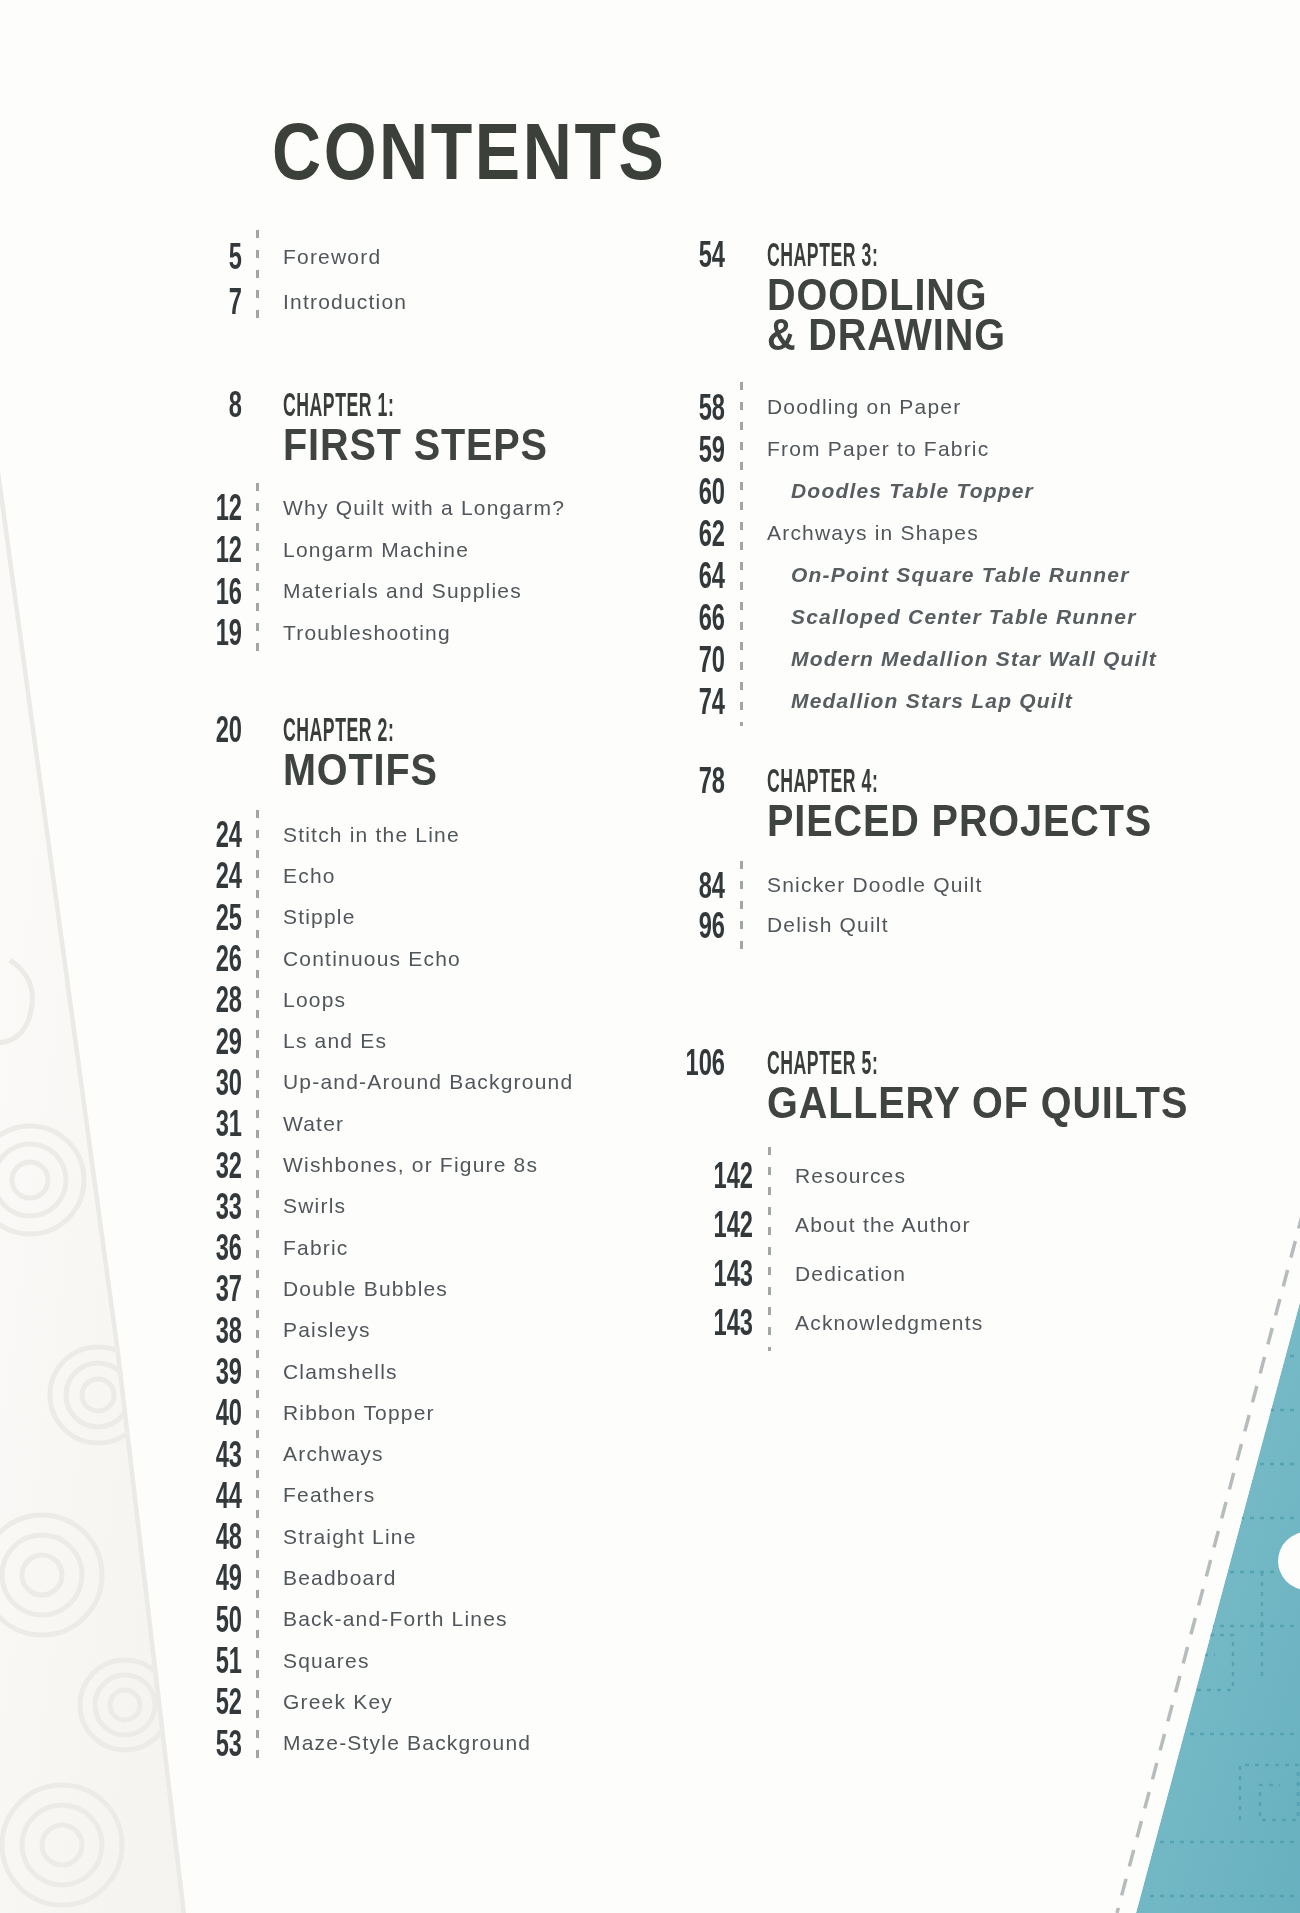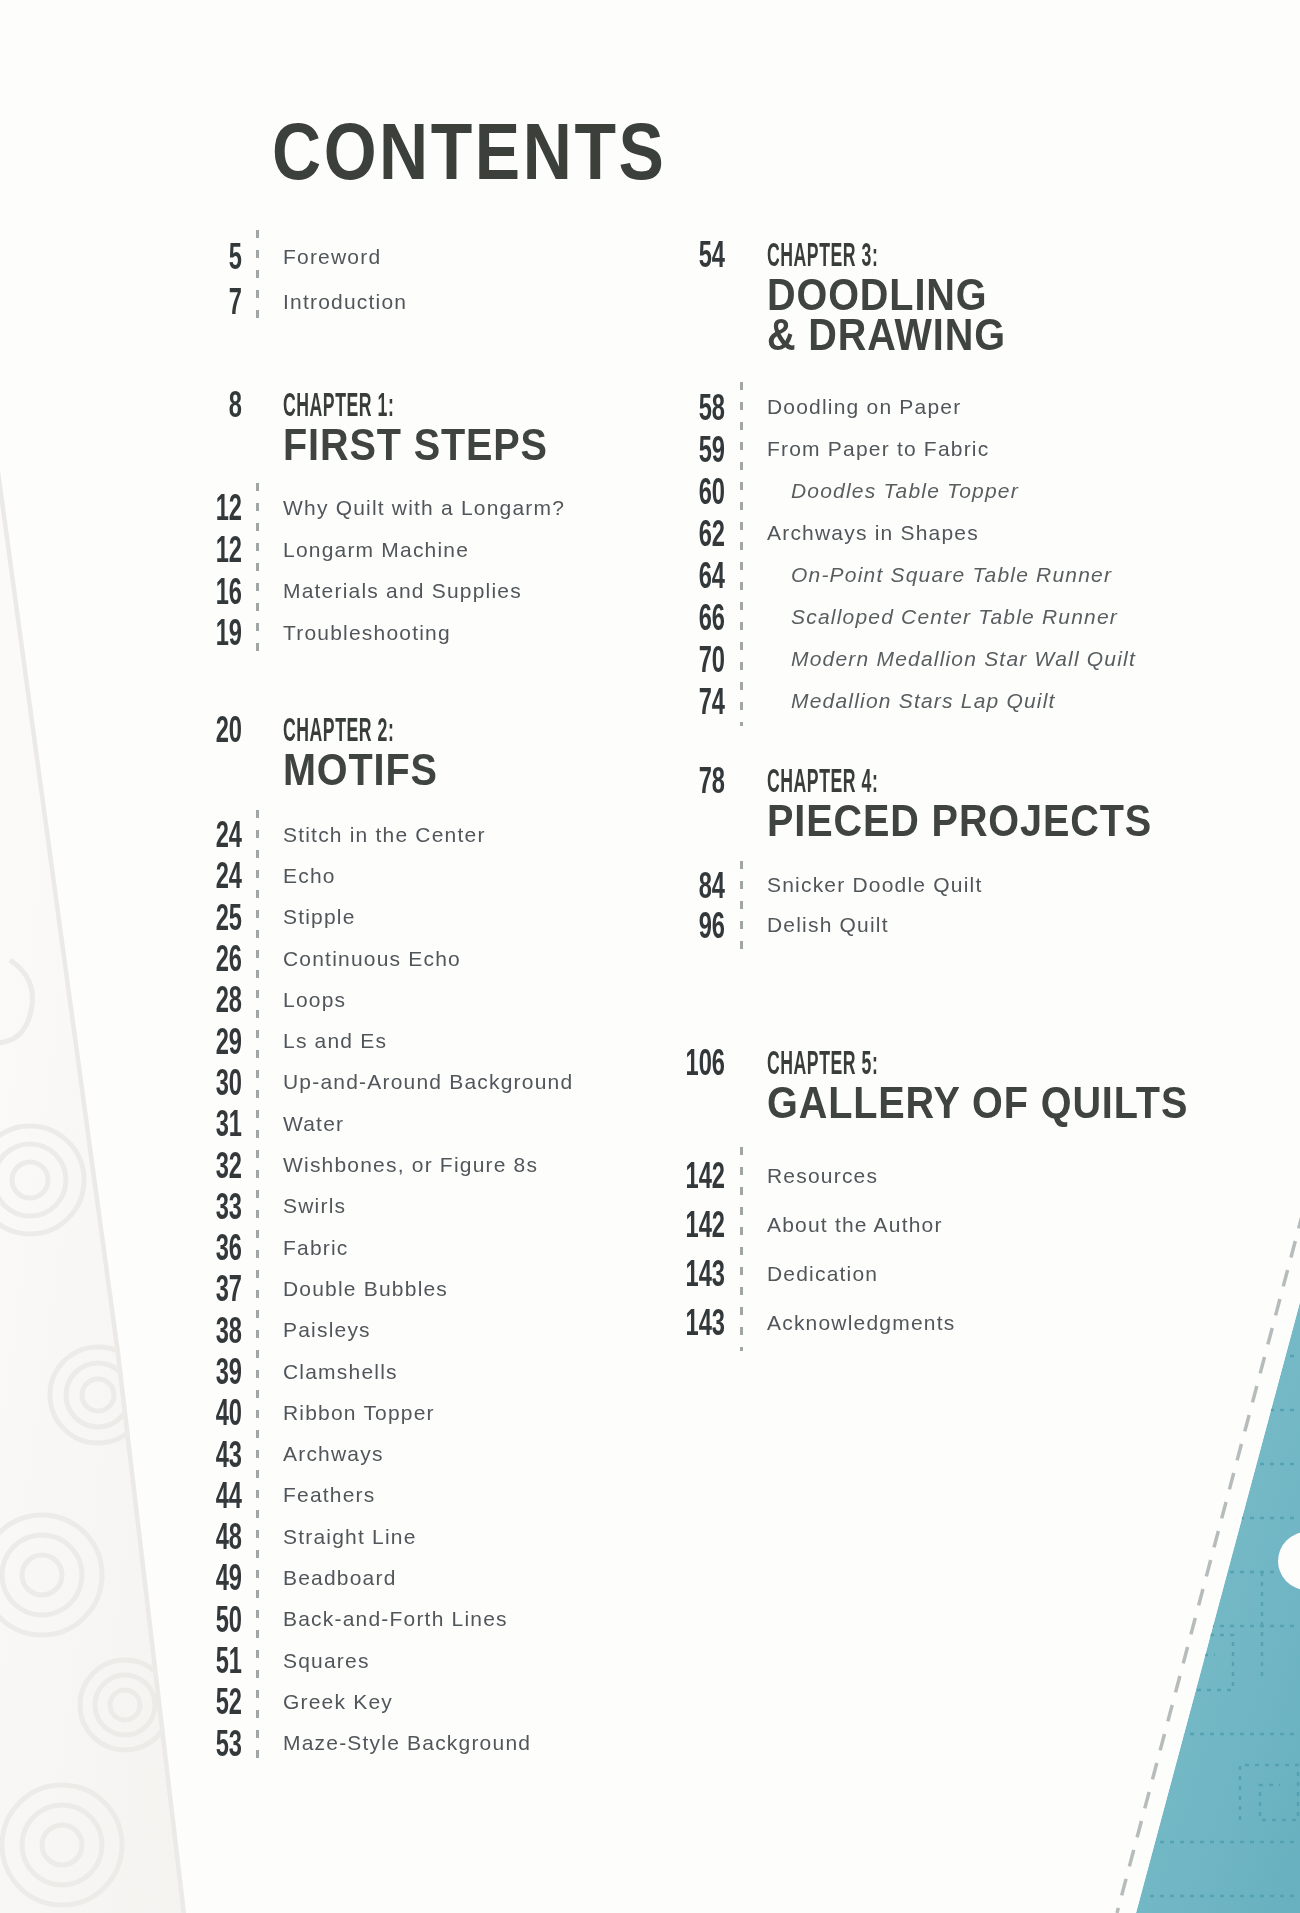--- a/index.html
+++ b/index.html
@@ -34,21 +34,21 @@
     display:inline-block;flex:none;width:82px;text-align:right;
     font-weight:700;font-size:37px;color:#33383a;line-height:1;
     transform:scaleX(0.64);transform-origin:100% 50%;
   }
   .right .num{width:85px;}
 
   .label{
     margin-left:41px;font-size:21px;letter-spacing:1.2px;color:#51565a;
   }
   .right .label{margin-left:42px;}
-  .label.italic{font-style:italic;color:#585d60;}
+  .label.italic{font-style:italic;color:#585d60;font-weight:bold;}
   .right .label.italic{margin-left:66px;}
 
   
   .chapter{position:absolute;white-space:nowrap;}
   .ch-row{display:flex;align-items:center;height:42px;}
   .ch-label{
     display:inline-block;margin-left:41px;
     font-weight:700;font-size:34px;letter-spacing:1px;color:#383d39;line-height:1;
     transform:scaleX(0.52);transform-origin:0 50%;
   }
@@ -174,21 +174,21 @@
   <div class="chapter left" style="left:160px;top:708px">
     <div class="ch-row">
       <span class="num">20</span>
       <span class="ch-label">CHAPTER 2:</span>
     </div>
     <div class="ch-title">MOTIFS</div>
   </div>
   <div class="toc-group left" style="left:160px;top:814px;--rh:41.3px">
       <div class="row">
         <span class="num">24</span>
-        <span class="label">Stitch in the Center</span>
+        <span class="label">Stitch in the Line</span>
       </div>
       <div class="row">
         <span class="num">24</span>
         <span class="label">Echo</span>
       </div>
       <div class="row">
         <span class="num">25</span>
         <span class="label">Stipple</span>
       </div>
       <div class="row">
@@ -335,21 +335,21 @@
     </div>
 
   <div class="chapter right" style="left:640px;top:1041px">
     <div class="ch-row">
       <span class="num">106</span>
       <span class="ch-label">CHAPTER 5:</span>
     </div>
     <div class="ch-title">GALLERY OF QUILTS</div>
   </div>
 
-  <div class="toc-group right" style="left:640px;top:1151px;--rh:49px">
+  <div class="toc-group right" style="left:668px;top:1151px;--rh:49px">
       <div class="row">
         <span class="num">142</span>
         <span class="label">Resources</span>
       </div>
       <div class="row">
         <span class="num">142</span>
         <span class="label">About the Author</span>
       </div>
       <div class="row">
         <span class="num">143</span>

